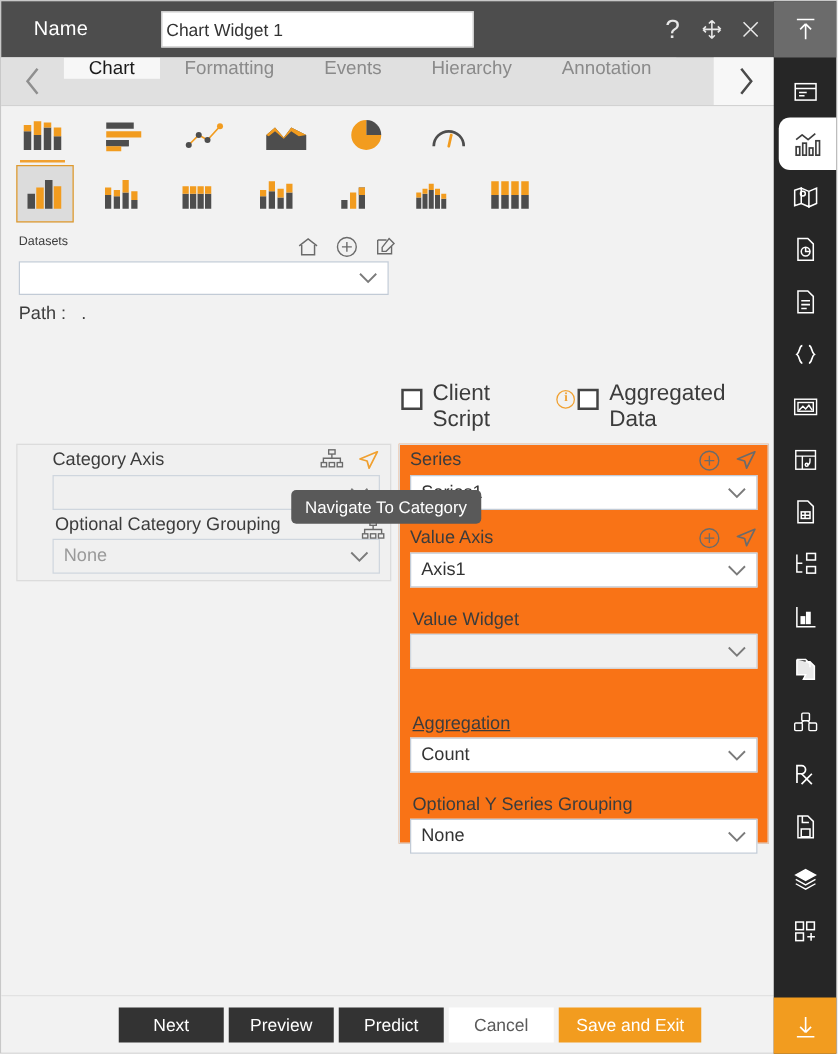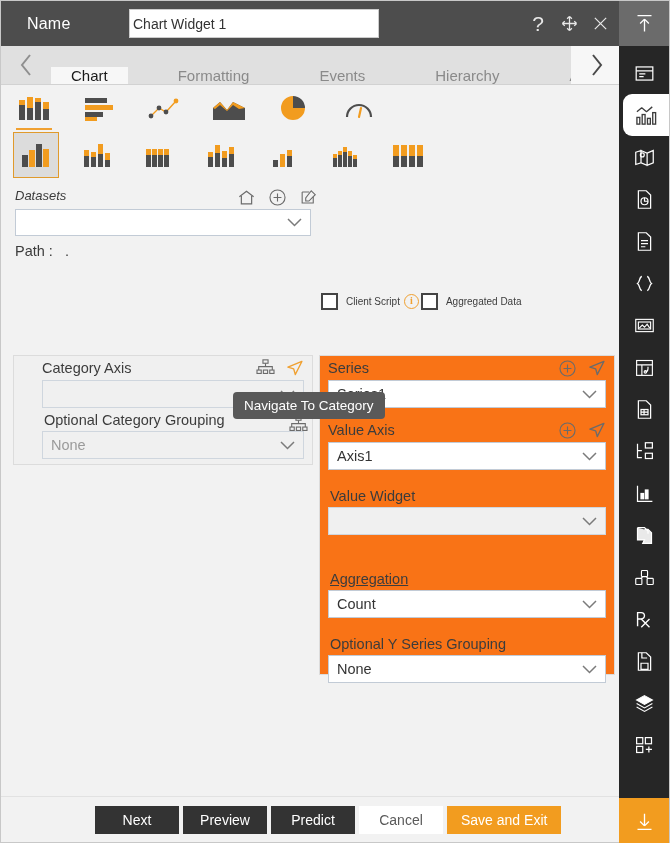--- a/index.html
+++ b/index.html
@@ -55,21 +55,21 @@
     background: #e0e0e0;
     display: flex; align-items: stretch;
     border-bottom: 1px solid #d2d2d2;
   }
   .tab-arrow {
     width: 50px; display: flex; align-items: center; justify-content: center;
     color: #8f8f8f; cursor: pointer;
     background: #e0e0e0;
   }
   .tab-arrow svg { display:block; }
-  .tabs { flex: 1; display: flex; align-items: flex-end; overflow: hidden; gap: 30px; }
+  .tabs { flex: 1; display: flex; align-items: flex-start; overflow: hidden; }
   .tab {
     display: flex; align-items: center; justify-content: center;
     padding: 0 20px;
     font-size: 15px; color: #8a8a8a;
     cursor: pointer; white-space: nowrap;
     background: #e0e0e0;
   }
   .tab.active {
     background: #f7f7f7; color: #1a1a1a;
   }
@@ -104,21 +104,21 @@
   .ctype2 {
     width: 46px; height: 46px;
     display: flex; align-items: center; justify-content: center;
     cursor: pointer;
   }
   .ctype2.selected {
     background: #dcdcdc; border: 1px solid #e09a2c;
   }
 
   
-  .lbl { font-size: 13px; color: #3c3c3c; font-style: italic; }
+  .lbl { font-size: 10px; color: #3c3c3c; }
   .datasets-label { position: absolute; left: 14px; top: 103px; }
   .ds-icons {
     position: absolute; left: 236px; top: 103px;
     display: flex; gap: 12px; align-items: center;
   }
   .ds-icons .ic { width: 19px; height: 19px; color: #6b6b6b; cursor: pointer; }
 
   .ds-select {
     position: absolute; left: 14px; top: 124px;
     width: 296px; height: 27px;
@@ -132,21 +132,21 @@
   .path-line { position: absolute; left: 14px; top: 158px; font-size: 14.5px; color: #3c3c3c; }
 
   .chk-row {
     position: absolute; left: 320px; top: 208px;
     display: flex; align-items: center;
   }
   .cbox {
     width: 17px; height: 17px; border: 2px solid #444;
     background: #ffffff; cursor: pointer; flex: none;
   }
-  .chk-txt { font-size: 10px; color: #3c3c3c; margin-left: 8px; }
+  .chk-txt { font-size: 18px; color: #3c3c3c; margin-left: 8px; margin-top: 11px; }
   .info-dot {
     width: 15px; height: 15px; border-radius: 50%;
     border: 1.5px solid #f0a030; color: #f0a030;
     font-size: 10px; line-height: 12px; text-align: center;
     margin: 0 2px 0 4px; font-family: "Liberation Serif", serif;
     font-weight: bold; cursor: pointer; flex: none;
   }
 
   
   .box-cat {

